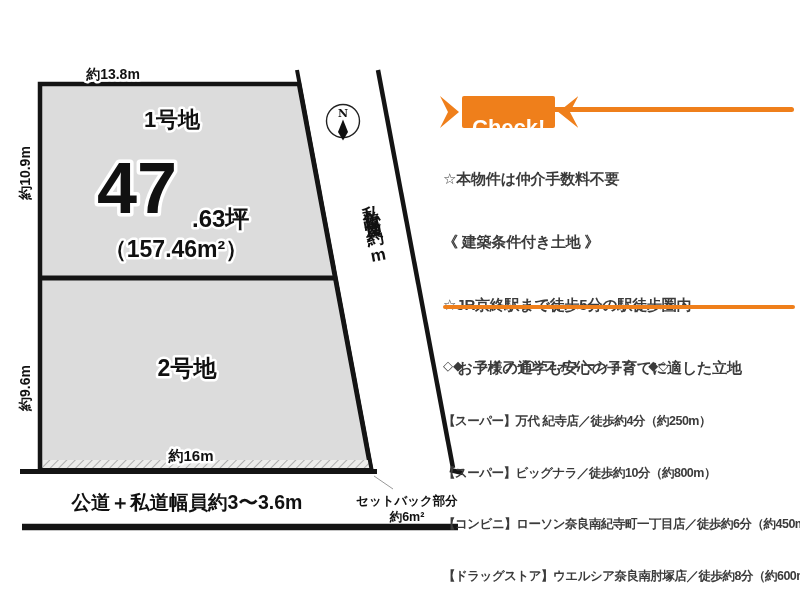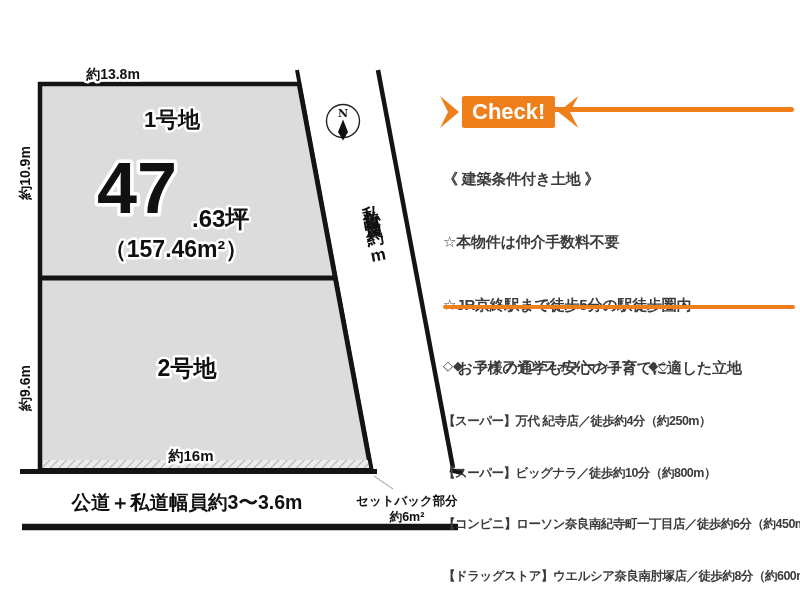--- a/index.html
+++ b/index.html
@@ -18,21 +18,21 @@
     writing-mode:vertical-rl;text-orientation:upright;
     font-size:17px;font-weight:800;letter-spacing:6px;color:#111;
     transform:rotate(-10.5deg);transform-origin:17px 0;
     text-align:start;line-height:34px;
   }
   
   .banner{position:absolute;left:440px;top:96px;height:32px;display:flex;align-items:stretch;}
   .banner .chev-l{width:19px;background:var(--accent);
     clip-path:polygon(0% 0%,100% 50%,0% 100%,42% 50%);}
   .banner .body{background:var(--accent);color:#fff;font-size:22px;font-weight:800;
-    line-height:32px;padding:0 10px;margin:0 3px;border-radius:2px;}
+    line-height:32px;padding:16px 10px;margin:0 3px;border-radius:2px;}
   .banner .chev-r{width:20px;background:var(--accent);
     clip-path:polygon(100% 0%,0% 50%,100% 100%,58% 50%);}
   .accent-line{position:absolute;background:var(--accent);border-radius:3px;height:5px;}
   #line-after-banner{left:551px;top:107px;width:243px;}
   #line-divider{left:443px;top:305px;width:352px;height:4px;}
   .check-block{position:absolute;left:443px;top:126px;color:#3b3b3b;
     font-size:15px;font-weight:700;line-height:21px;white-space:pre;letter-spacing:-0.2px;}
   .life-block{position:absolute;left:443px;top:323px;color:#3b3b3b;
     font-size:12.5px;font-weight:700;line-height:17.2px;white-space:pre;letter-spacing:-0.5px;}
   .life-block .heading{font-size:13px;letter-spacing:0;margin-bottom:4px;}
@@ -92,22 +92,22 @@
   <div class="road-label">私道幅員約4m</div>
 
   <div class="banner">
     <div class="chev-l"></div>
     <div class="body">Check!</div>
     <div class="chev-r"></div>
   </div>
   <div class="accent-line" id="line-after-banner"></div>
 
   <div class="check-block">
+    <div>☆本物件は仲介手数料不要</div>
     <div>《 建築条件付き土地 》</div>
-    <div>☆本物件は仲介手数料不要</div>
     <div>☆JR京終駅まで徒歩5分の駅徒歩圏内</div>
     <div>　お子様の通学も安心の子育てに適した立地</div>
     
   </div>
 
   <div class="accent-line" id="line-divider"></div>
 
   <div class="life-block">
     <div class="heading">◇◆　ライフインフォメーション　◆◇</div>
     <div>【スーパー】万代 紀寺店／徒歩約4分（約250m）</div>

